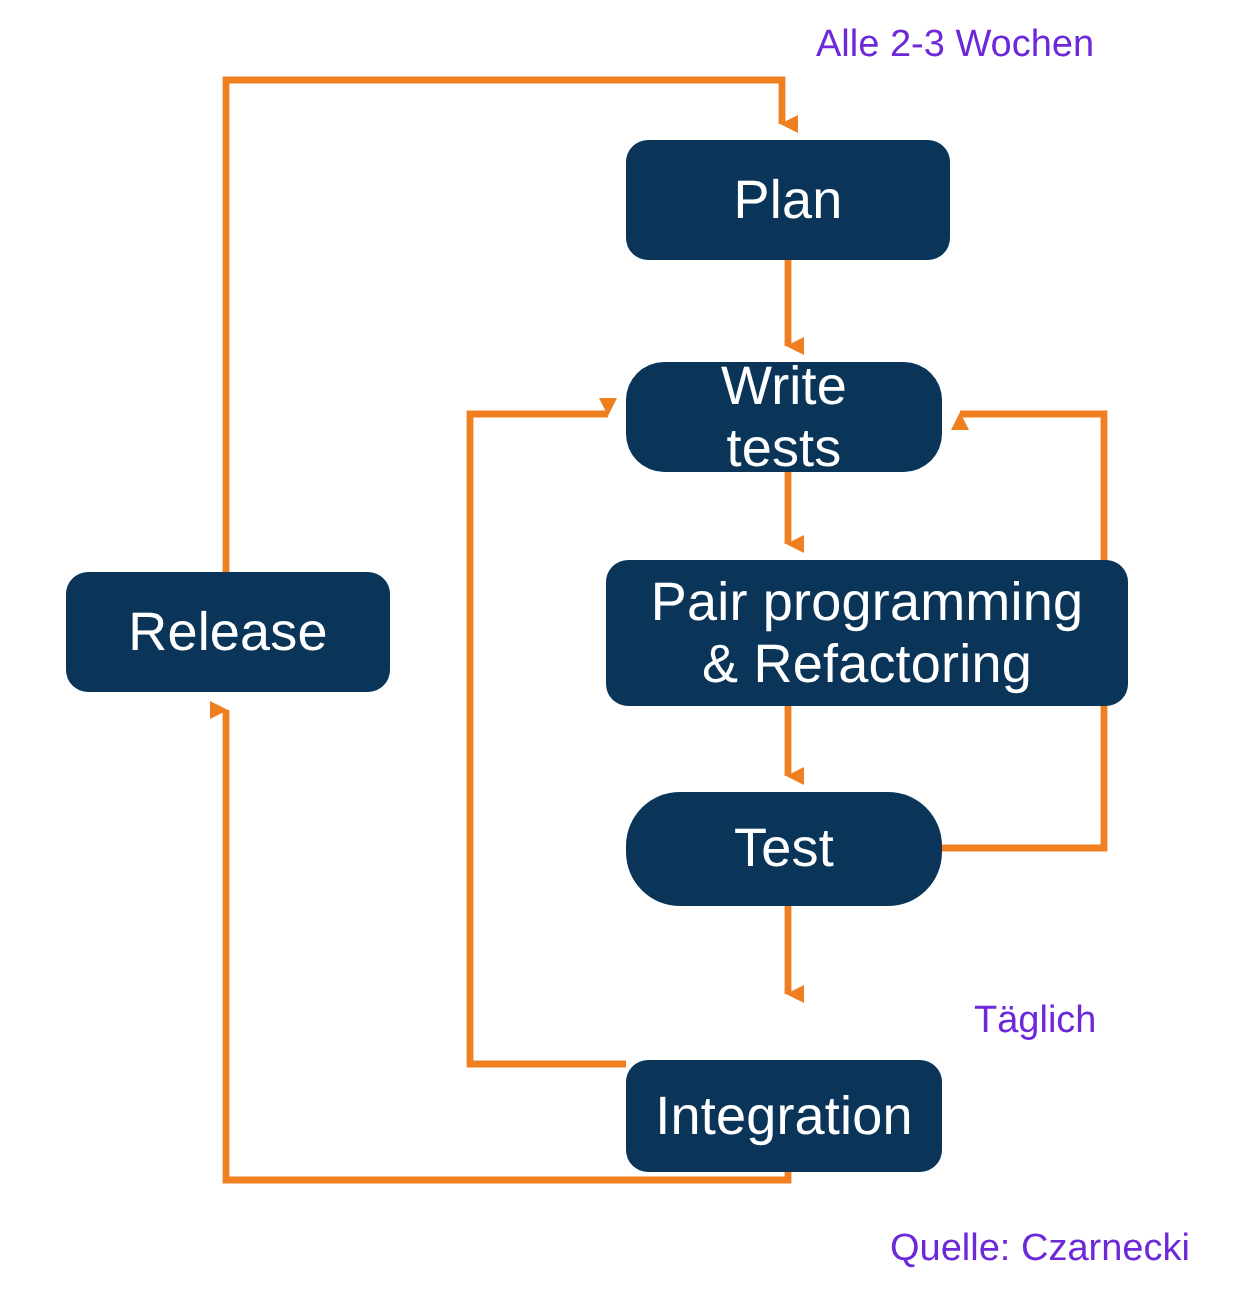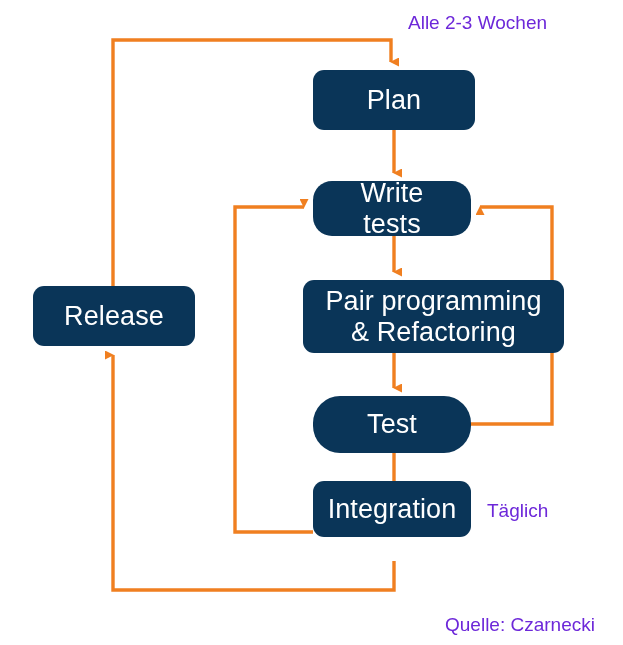--- a/index.html
+++ b/index.html
@@ -48,21 +48,21 @@
     position: absolute;
     color: #6d28d9;
     font-family: "Liberation Sans", sans-serif;
     font-size: 19px;
     white-space: nowrap;
   }
   #node-plan        { left: 313px; top: 70px;  width: 162px; height: 60px; }
   #node-write-tests { left: 313px; top: 181px; width: 158px; height: 55px; border-radius: 19px; }
   #node-pair        { left: 263px; top: 280px; width: 261px; height: 73px; margin-left: 40px; }
   #node-test        { left: 313px; top: 396px; width: 158px; height: 57px; border-radius: 27px; }
-  #node-integration { left: 313px; top: 481px; width: 158px; height: 56px; }
+  #node-integration { left: 313px; top: 530px; width: 158px; height: 56px; }
   #node-release     { left: 33px;  top: 286px; width: 162px; height: 60px; }
   #label-cadence-top    { left: 408px; top: 12px;  }
   #label-cadence-daily  { left: 487px; top: 500px; }
   #label-source         { left: 421px; top: 614px; margin-left: 24px; }
 </style>
 </head>
 <body>
 
 <div id="diagram-root">
 

